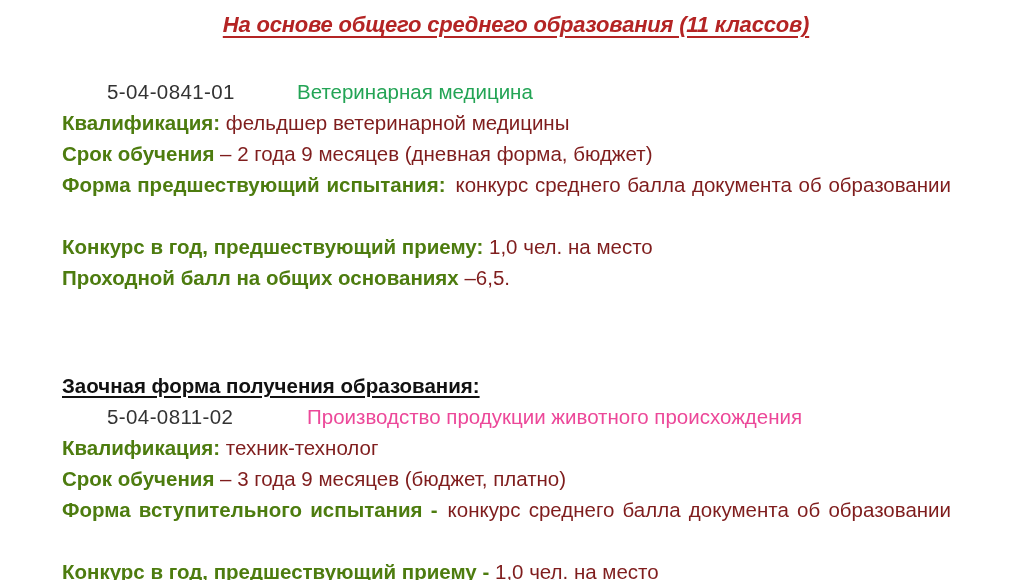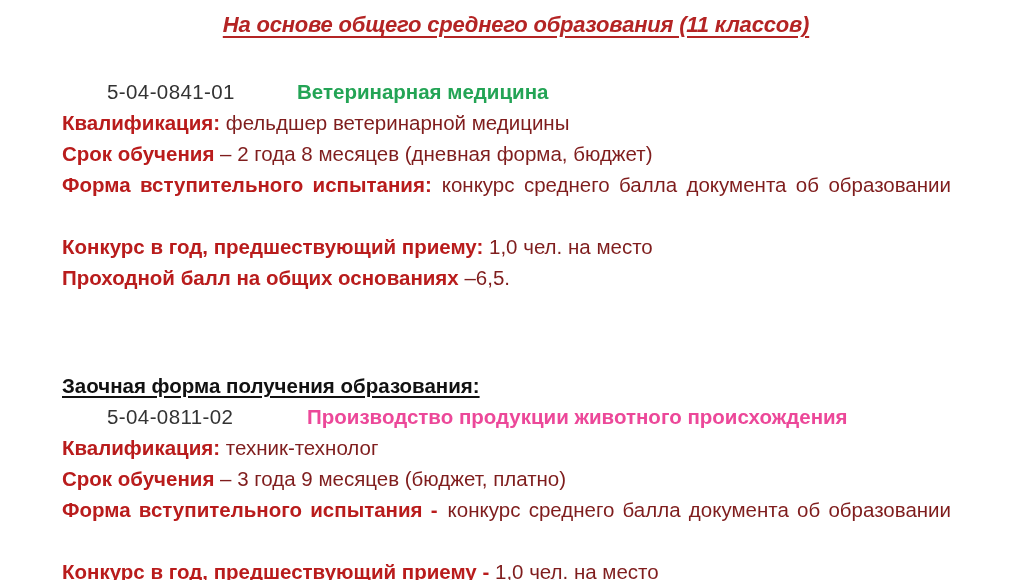--- a/index.html
+++ b/index.html
@@ -74,28 +74,28 @@
   .program-code {
     display: inline-block;
     color: #333333;
     font-weight: normal;
     letter-spacing: 0.4px;
     margin-left: 45px;
   }
   .program-code.w1 { width: 190px; }
   .program-code.w2 { width: 200px; }
   .program-name {
-    font-weight: bold;
+    font-weight: normal;
   }
   .program-name.green { color: #23a455; }
   .program-name.black { color: #ec4899; }
 
   .label {
     font-weight: bold;
-    color: #b91c1c;
+    color: #4d7c0f;
   }
   .value {
     font-weight: normal;
     color: #7f1d1d;
   }
 
   
   .para {
     font-size: 20.5px;
     line-height: 31px;
@@ -162,25 +162,25 @@
       <span class="program-code w1">5-04-0841-01</span><span class="program-name green">Ветеринарная медицина</span>
     </div>
 
     <div class="line">
       <span class="label">Квалификация:</span>
       <span class="value">фельдшер ветеринарной медицины</span>
     </div>
 
     <div class="line">
       <span class="label">Срок обучения</span>
-      <span class="value">– 2 года 8 месяцев (дневная форма, бюджет)</span>
+      <span class="value">– 2 года 9 месяцев (дневная форма, бюджет)</span>
     </div>
 
     <div class="para">
-      <span class="label">Форма вступительного испытания:</span><span class="gap"></span><span class="value">конкурс среднего балла документа об образовании</span>
+      <span class="label">Форма предшествующий испытания:</span><span class="gap"></span><span class="value">конкурс среднего балла документа об образовании</span>
     </div>
 
     <div class="line">
       <span class="label">Конкурс в год, предшествующий приему:</span>
       <span class="value">1,0 чел. на место</span>
     </div>
 
     <div class="line">
       <span class="label">Проходной балл на общих основаниях</span>
       <span class="value">–6,5.</span>

